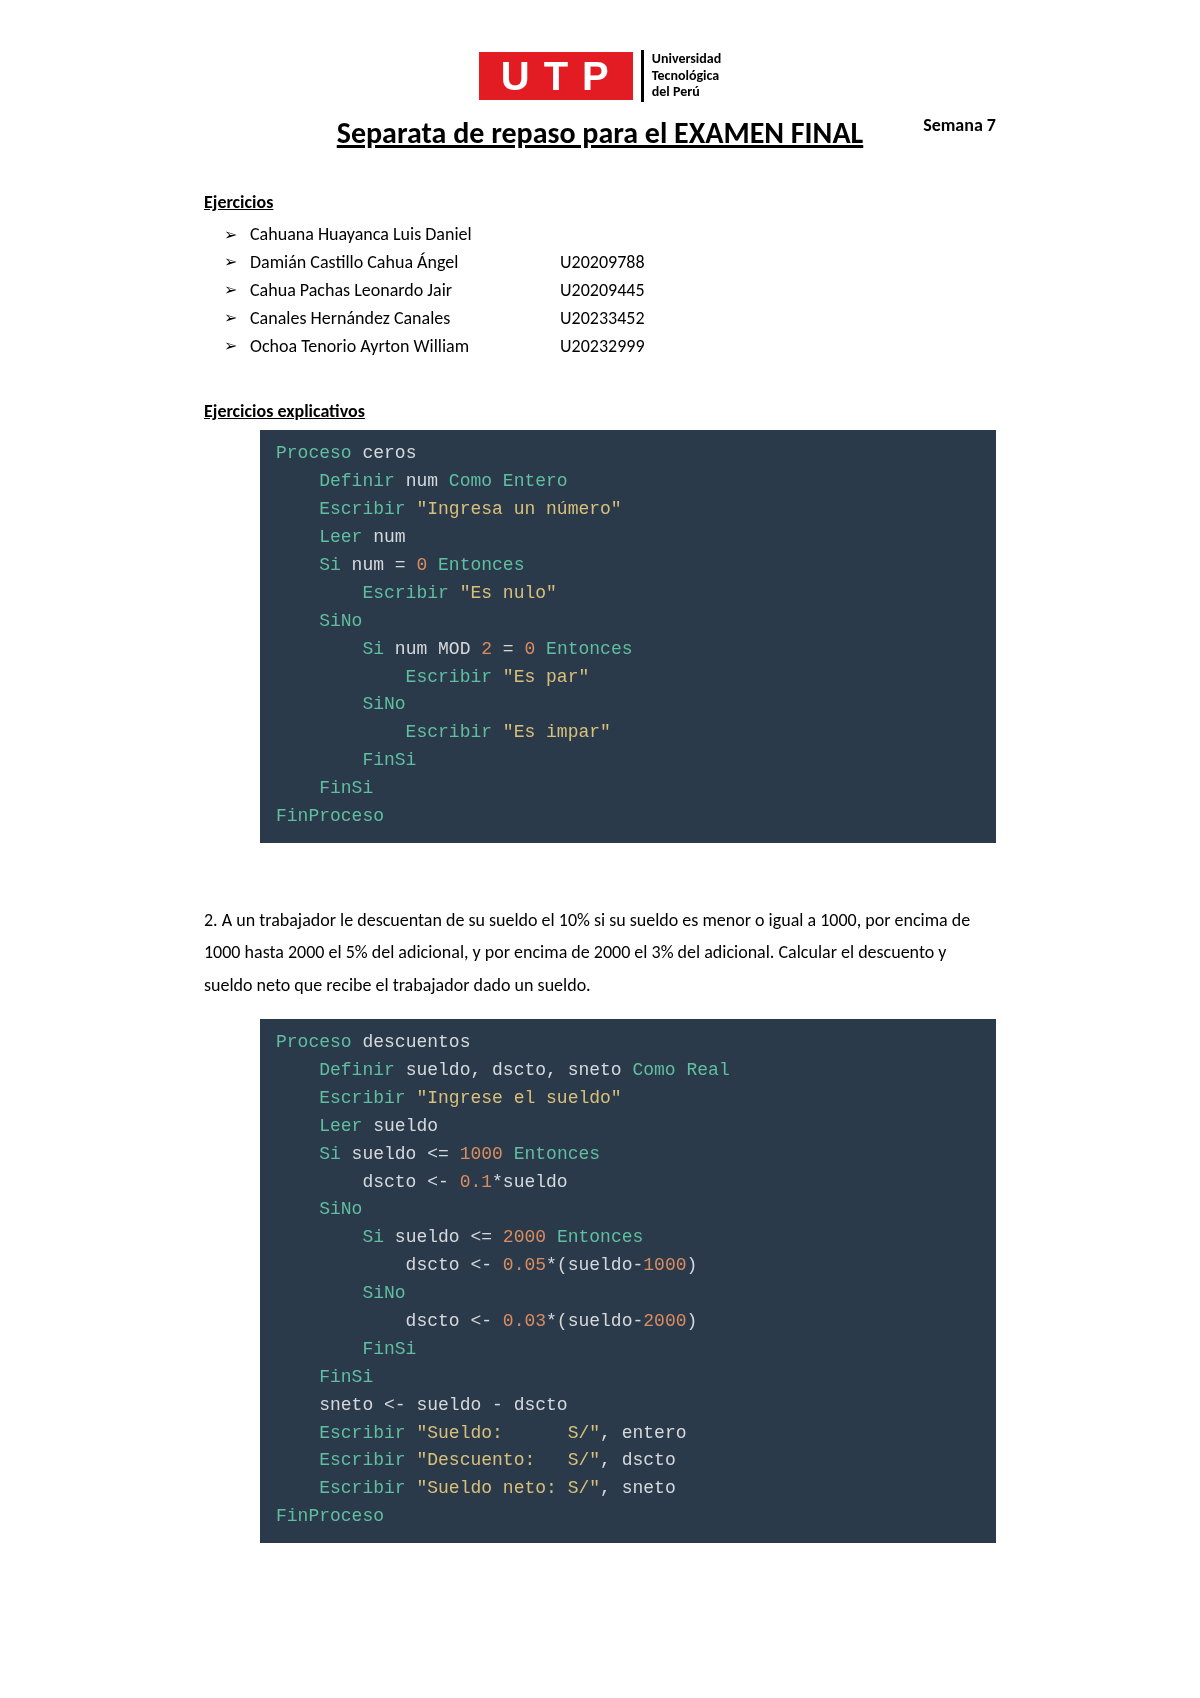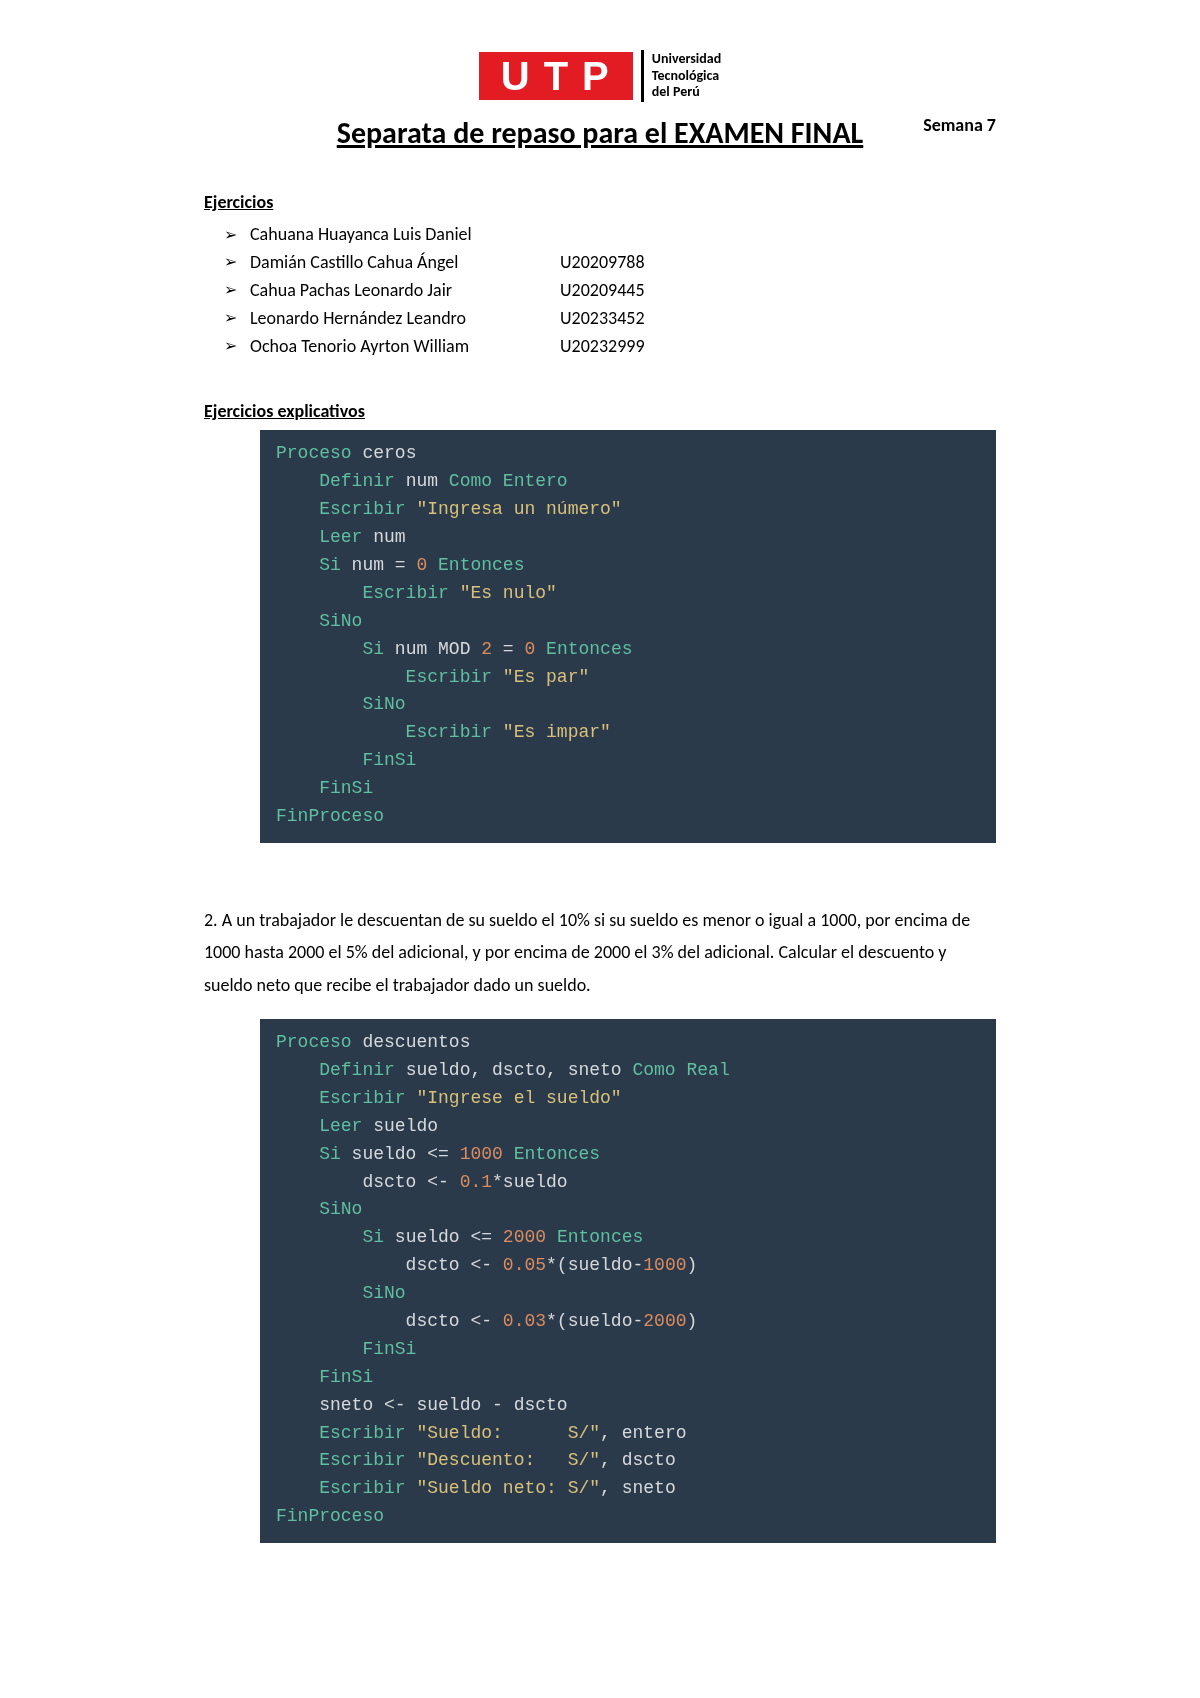--- a/index.html
+++ b/index.html
@@ -152,21 +152,21 @@
       <span class="m-name">Damián Castillo Cahua Ángel</span>
       <span class="m-code">U20209788</span>
     </div>
     <div class="member-row">
       <span class="bullet">➢</span>
       <span class="m-name">Cahua Pachas Leonardo Jair</span>
       <span class="m-code">U20209445</span>
     </div>
     <div class="member-row">
       <span class="bullet">➢</span>
-      <span class="m-name">Leonardo Hernández Leandro</span>
+      <span class="m-name">Canales Hernández Canales</span>
       <span class="m-code">U20233452</span>
     </div>
     <div class="member-row">
       <span class="bullet">➢</span>
       <span class="m-name">Ochoa Tenorio Ayrton William</span>
       <span class="m-code">U20232999</span>
     </div>
   </div>
 
   <div class="section-title" style="">Ejercicios explicativos</div>

